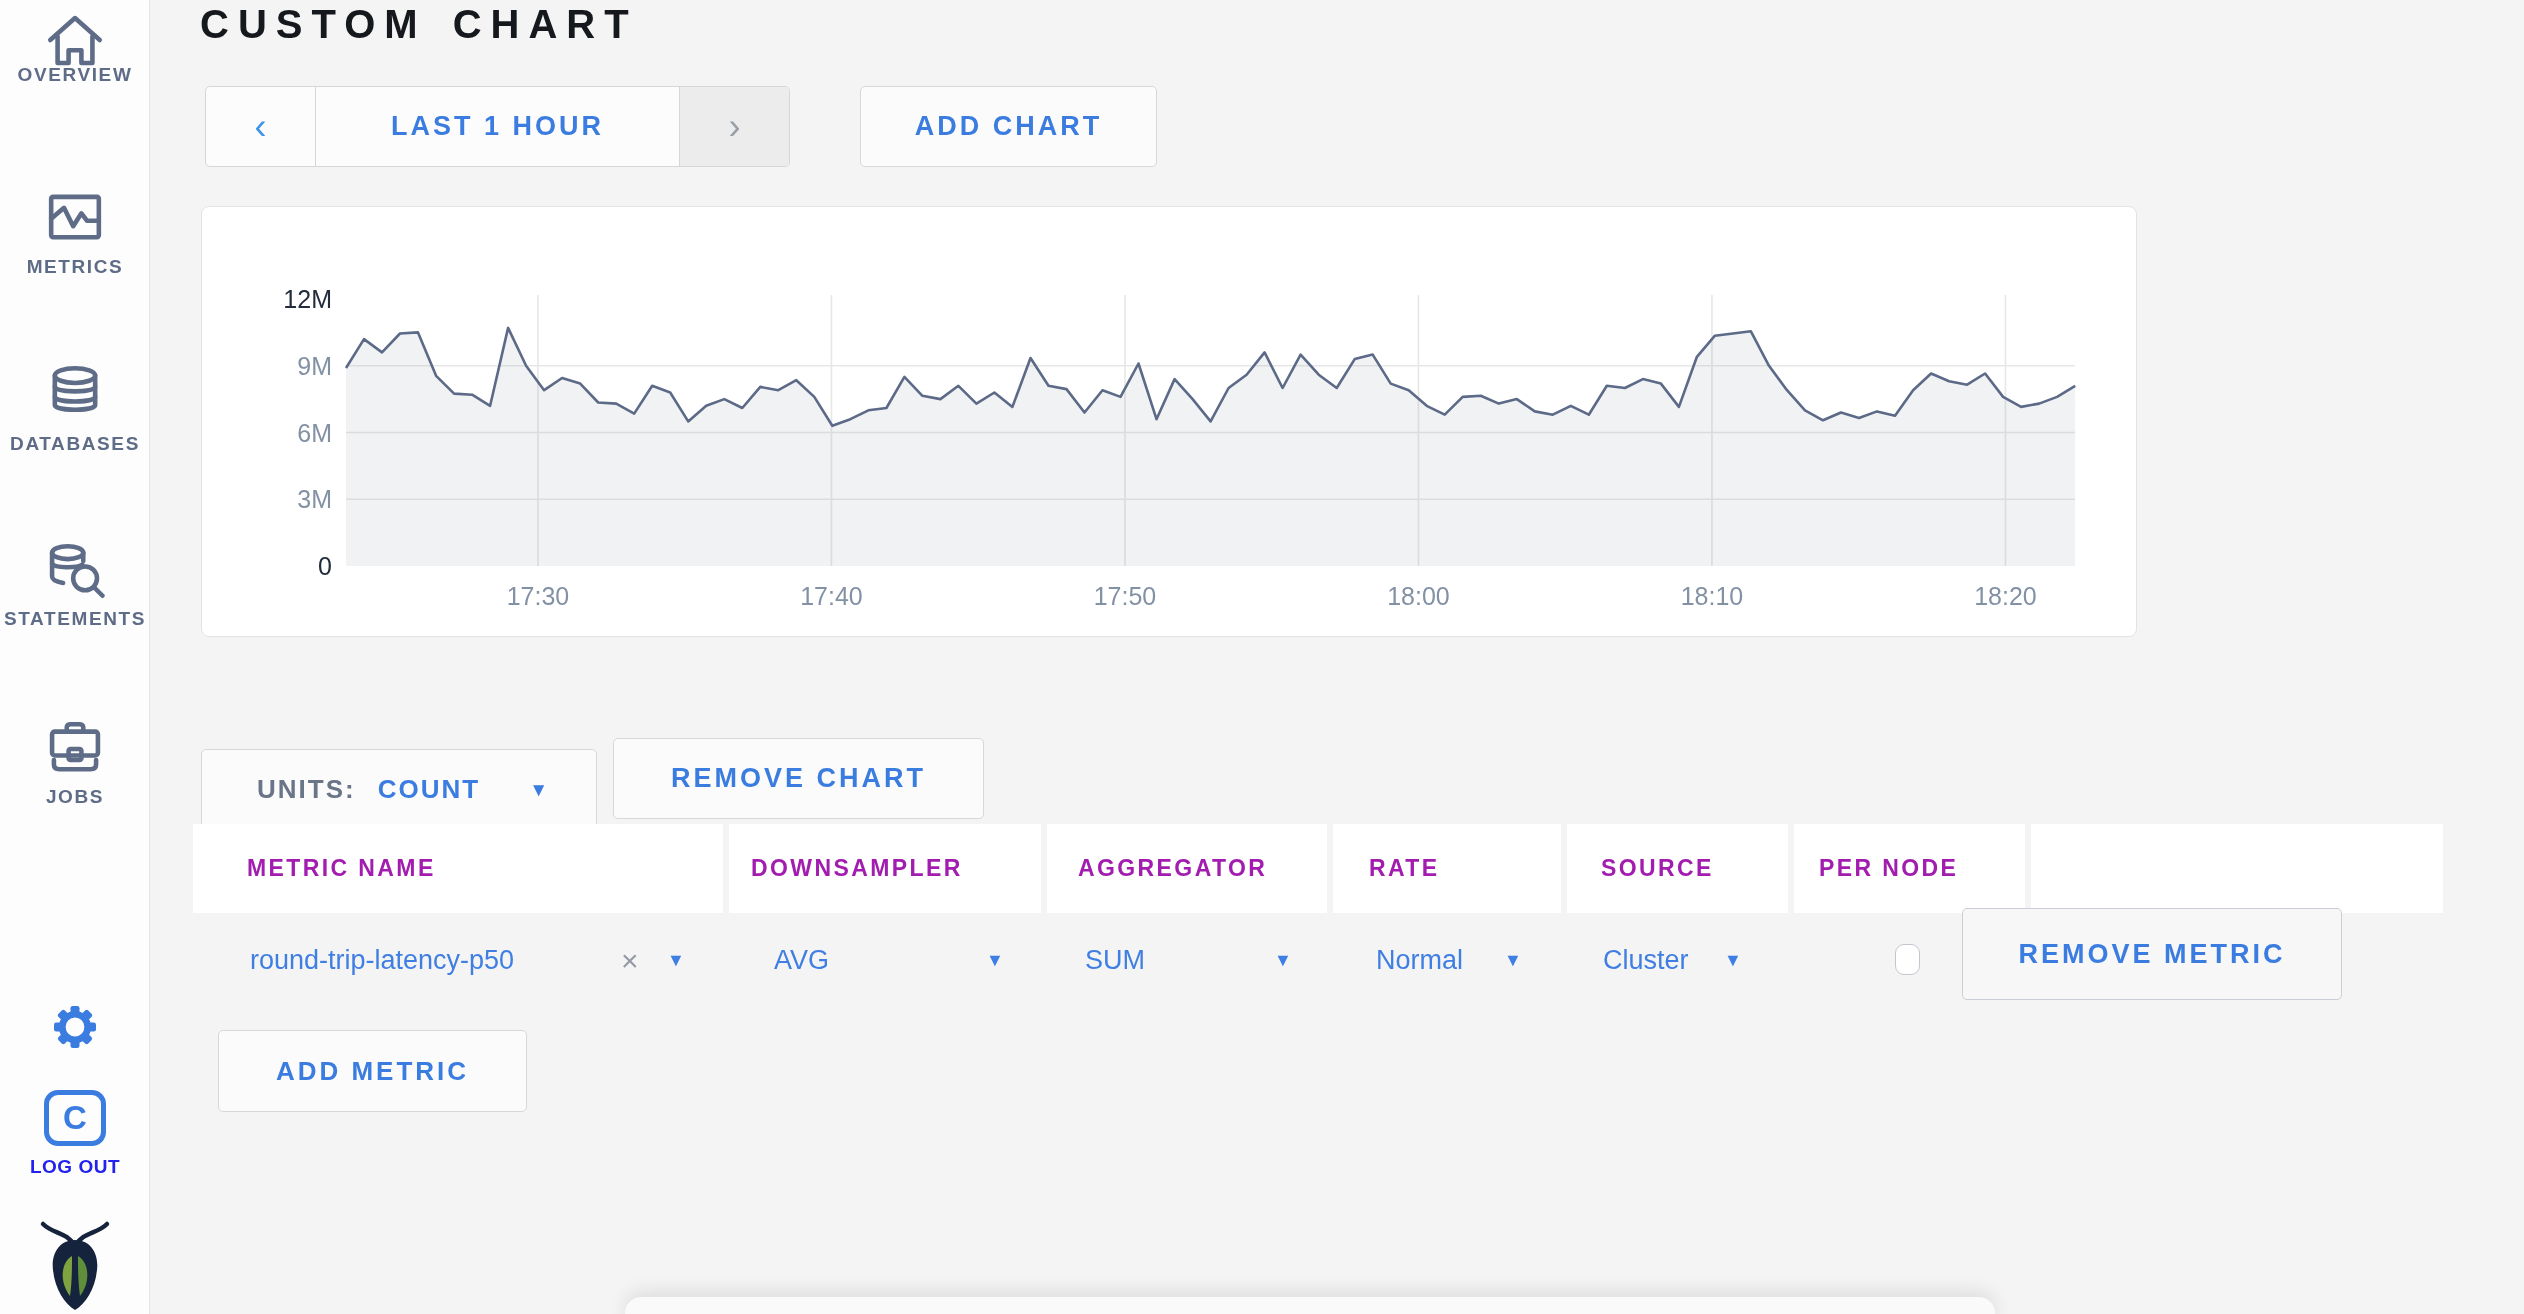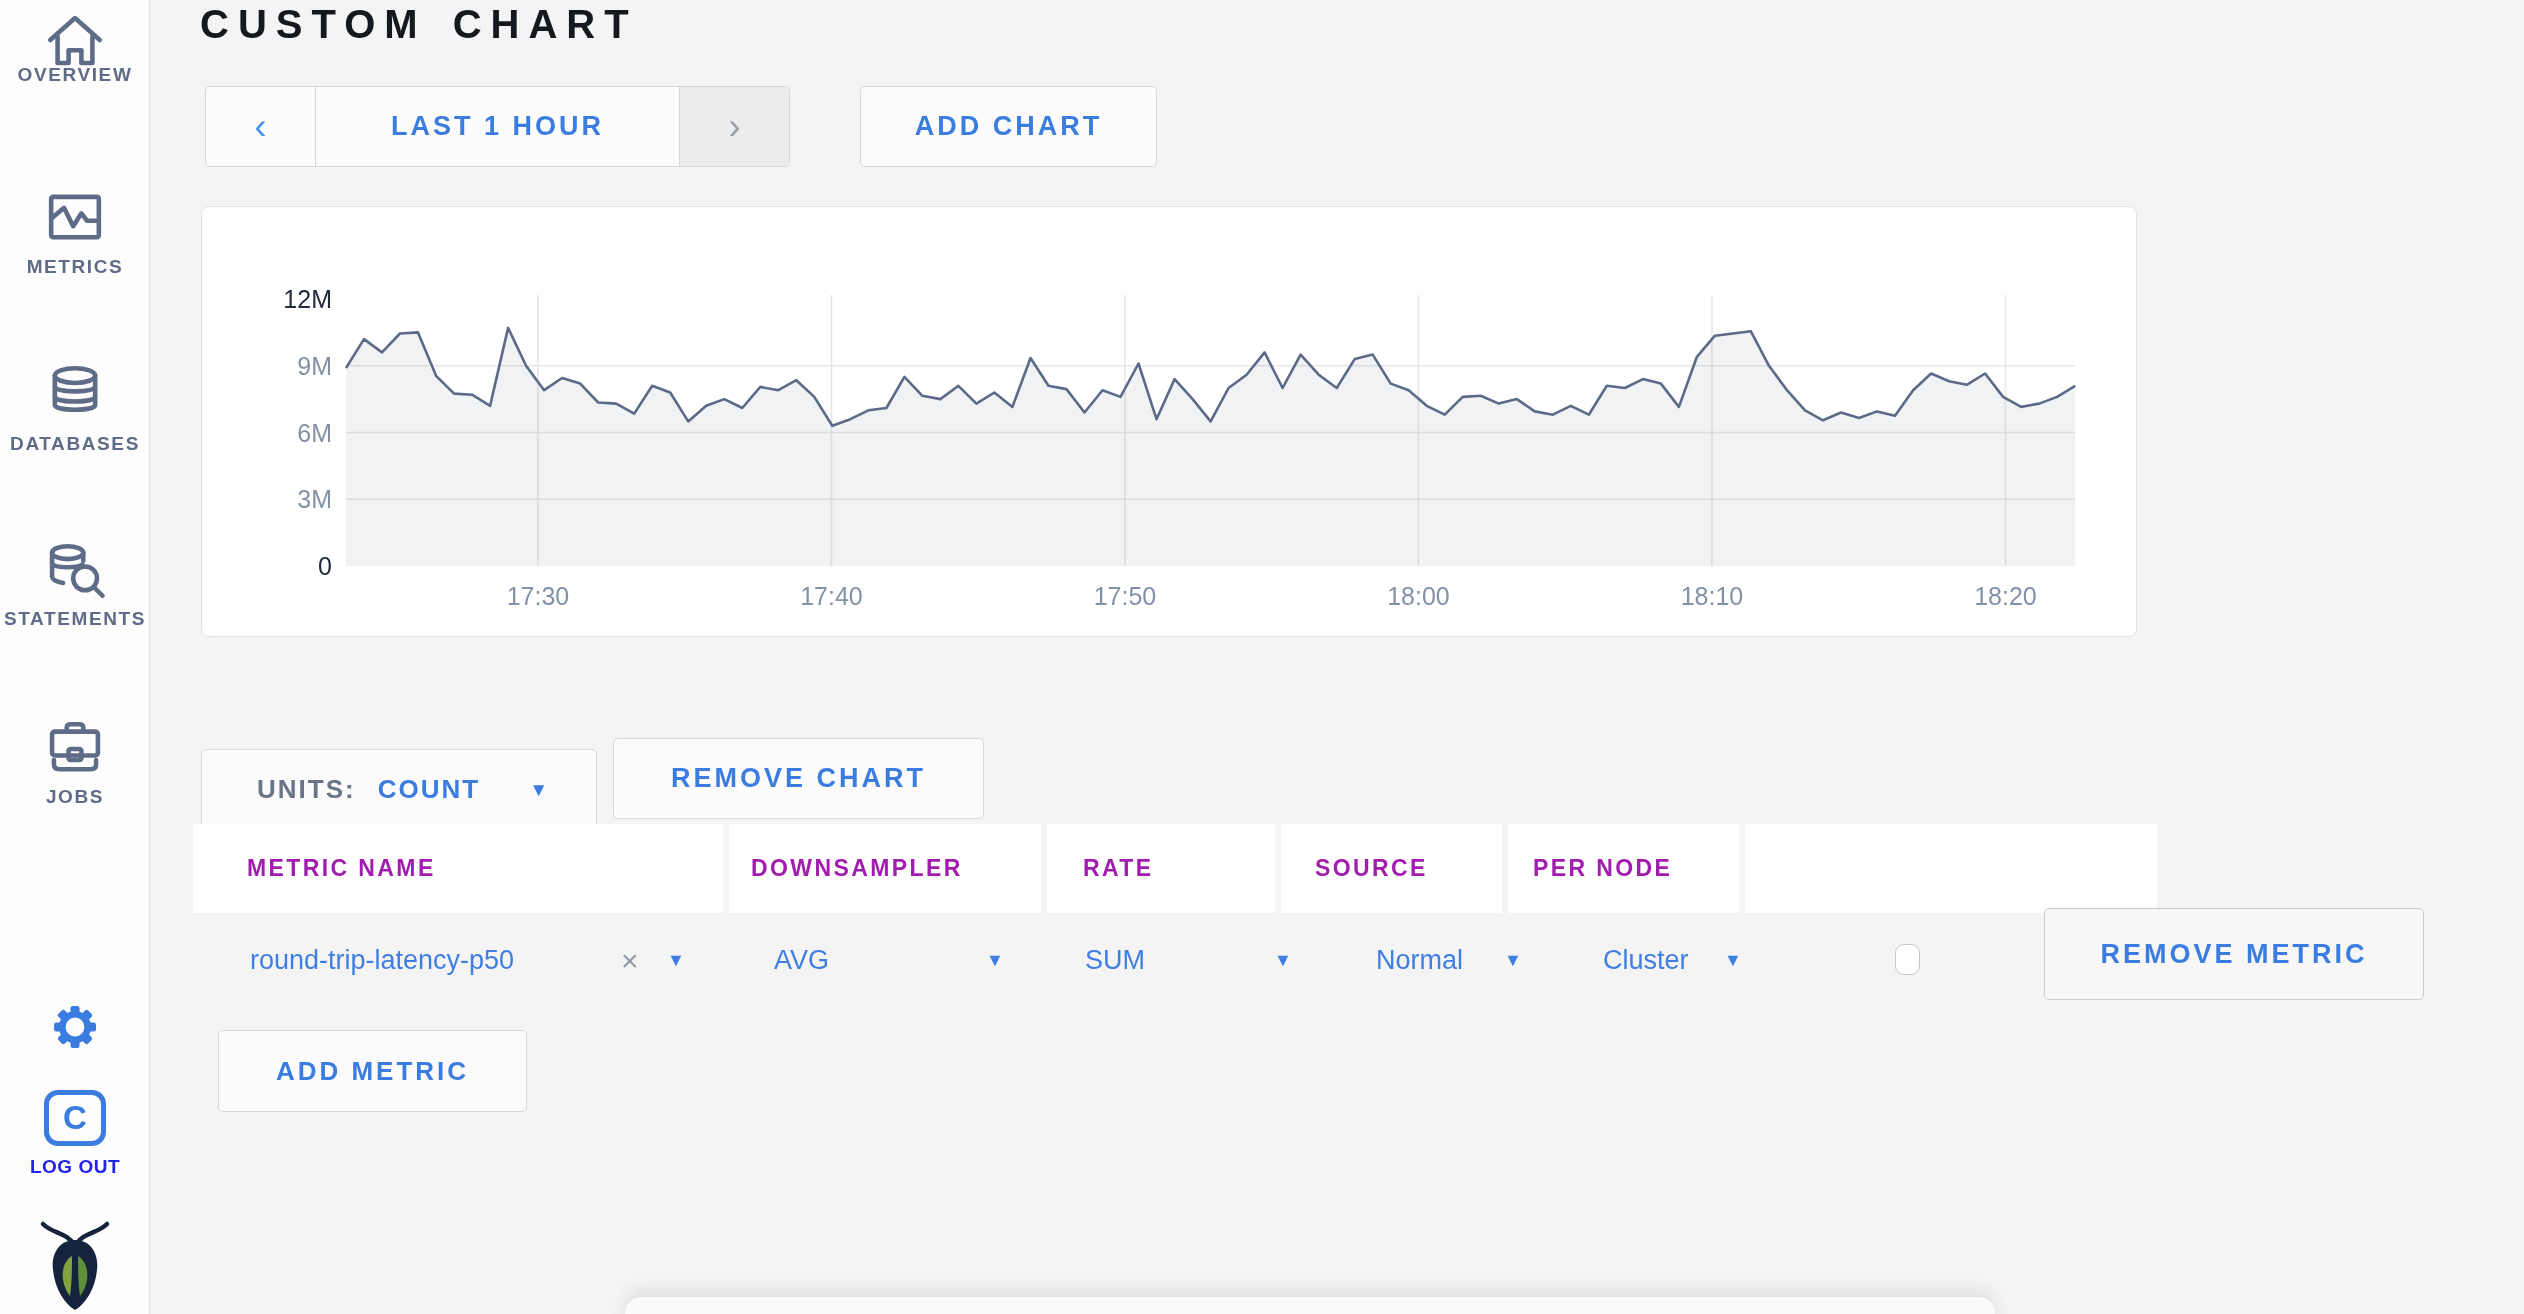--- a/index.html
+++ b/index.html
@@ -83,21 +83,21 @@
              color:#3f7ee2; font-size:27px; white-space:nowrap; }
   .caret { position:absolute; top:0; height:95px; display:flex; align-items:center;
            color:#3f7ee2; font-size:18px; cursor:pointer; }
   .clear-x { position:absolute; top:0; height:95px; display:flex; align-items:center;
              color:#939aa4; font-size:30px; cursor:pointer; }
   .pernode-cb {
     position:absolute; left:1702px; top:31px; width:25px; height:31px;
     appearance:none; -webkit-appearance:none; background:#ffffff;
     border:1.5px solid #c2c7cf; border-radius:9px; cursor:pointer;
   }
-  .remove-metric { position:absolute; left:1851px; top:-5px; width:380px; height:92px;
+  .remove-metric { position:absolute; left:1769px; top:-5px; width:380px; height:92px;
                    background:#f7f7f7; border:1.5px solid #c9ced6; }
   .add-metric { position:absolute; left:218px; top:1030px; width:309px; height:82px; font-size:26px; }
   
   .bottom-sheet {
     position:absolute; left:625px; top:1297px; width:1370px; height:30px;
     background:#fafafa; border-radius:16px 16px 0 0;
     box-shadow:0 -6px 18px rgba(0,0,0,0.09);
   }
   .icon-stroke { stroke:#5f6c87; stroke-width:5; fill:none; stroke-linecap:round; stroke-linejoin:round; }
 </style>
@@ -241,20 +241,21 @@
 <div class="units-btn">
   <span class="units-key">UNITS:</span>
   <span class="units-val">COUNT</span>
   <span class="units-caret">▼</span>
 </div>
 <div class="btn remove-chart">REMOVE CHART</div>
 
 <div class="tbl-header">
   <div class="th" style="width:530px; padding-left:54px;">METRIC NAME</div>
   <div class="th" style="width:312px; padding-left:22px;">DOWNSAMPLER</div>
+  <div class="th" style="width:280px; padding-left:31px;">AGGREGATOR</div>
   <div class="th" style="width:228px; padding-left:36px;">RATE</div>
   <div class="th" style="width:221px; padding-left:34px;">SOURCE</div>
   <div class="th" style="width:231px; padding-left:25px;">PER NODE</div>
   <div class="th" style="width:412px;"></div>
 </div>
 
 <div class="metric-row">
   <span class="cellval" style="left:57px;">round-trip-latency-p50</span>
   <span class="clear-x" style="left:428px;">×</span>
   <span class="caret" style="left:474px;">▼</span>

